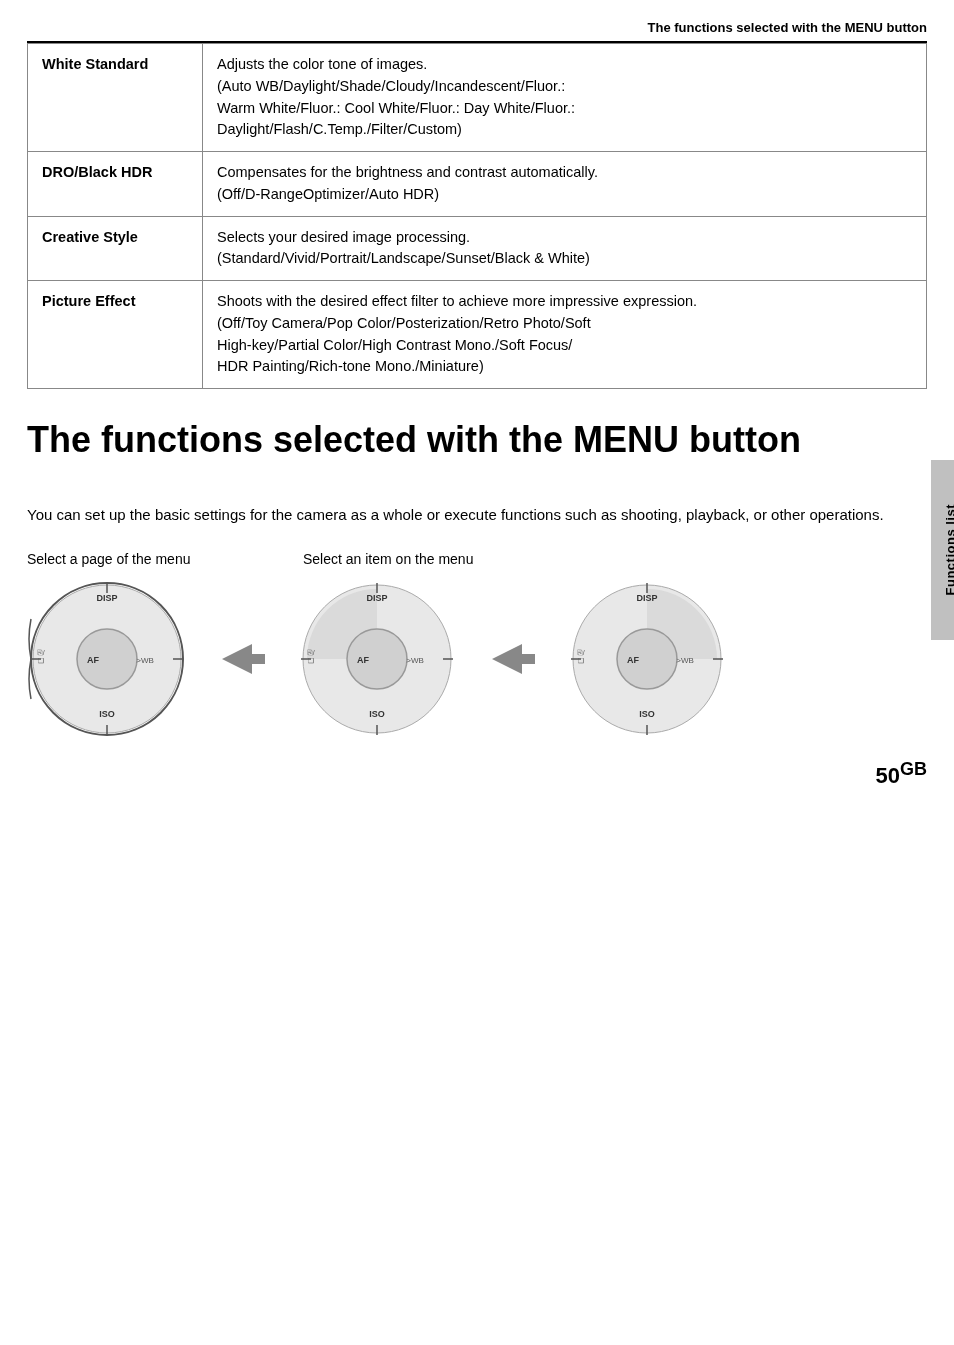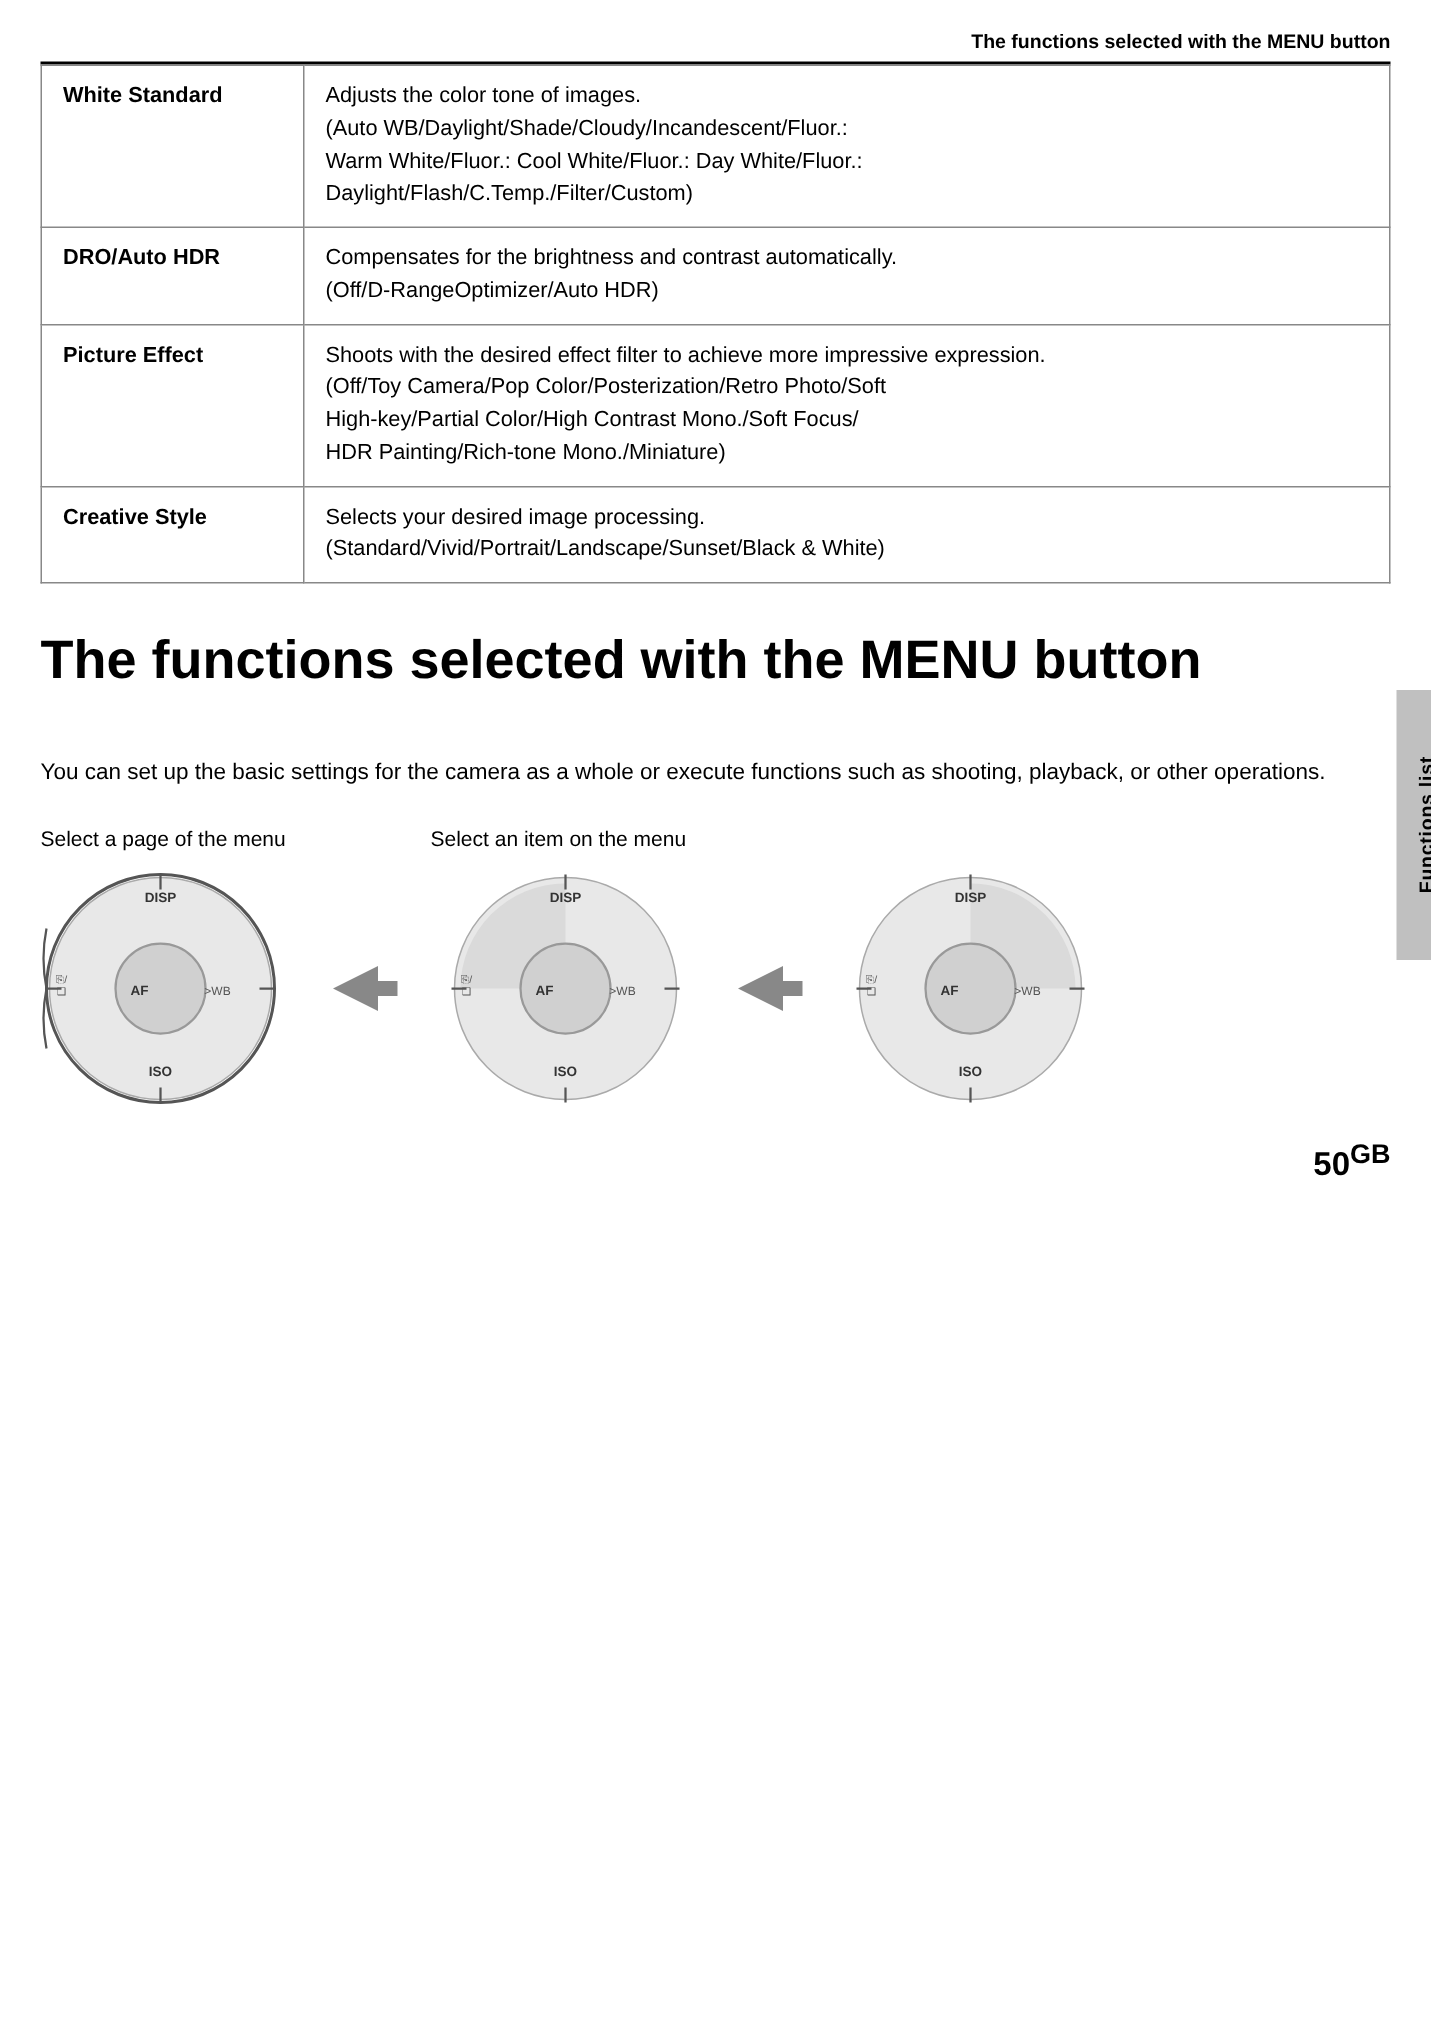--- a/index.html
+++ b/index.html
@@ -67,21 +67,21 @@
     }
 
     .section-body p {
       margin-bottom: 4px;
     }
 
     
     .diagram-labels {
       display: flex;
       flex-direction: row;
-      gap: 0;
+      gap: 16px;
       margin-bottom: 12px;
       font-size: 14px;
       justify-content: space-between;
     }
     .diagram-label-left {
       flex: 0 0 260px;
     }
     .diagram-label-right {
       flex: 1;
     }
@@ -156,40 +156,40 @@
       <tr>
         <td>White Standard</td>
         <td>
           Adjusts the color tone of images.<br>
           (Auto WB/Daylight/Shade/Cloudy/Incandescent/Fluor.:<br>
           Warm White/Fluor.: Cool White/Fluor.: Day White/Fluor.:<br>
           Daylight/Flash/C.Temp./Filter/Custom)
         </td>
       </tr>
       <tr>
-        <td>DRO/Auto HDR</td>
+        <td>DRO/Black HDR</td>
         <td>
           Compensates for the brightness and contrast automatically.<br>
           (Off/D-RangeOptimizer/Auto HDR)
+        </td>
+      </tr>
+      <tr>
+        <td>Creative Style</td>
+        <td>
+          Selects your desired image processing.<br>
+          (Standard/Vivid/Portrait/Landscape/Sunset/Black &amp; White)
         </td>
       </tr>
       <tr>
         <td>Picture Effect</td>
         <td>
           Shoots with the desired effect filter to achieve more impressive expression.<br>
           (Off/Toy Camera/Pop Color/Posterization/Retro Photo/Soft<br>
           High-key/Partial Color/High Contrast Mono./Soft Focus/<br>
           HDR Painting/Rich-tone Mono./Miniature)
-        </td>
-      </tr>
-      <tr>
-        <td>Creative Style</td>
-        <td>
-          Selects your desired image processing.<br>
-          (Standard/Vivid/Portrait/Landscape/Sunset/Black &amp; White)
         </td>
       </tr>
     </tbody>
   </table>
 
   <h1 class="section-title">The functions selected with the MENU button</h1>
 
   <div class="section-body">
     <p>You can set up the basic settings for the camera as a whole or execute functions such as shooting, playback, or other operations.</p>
   </div>

